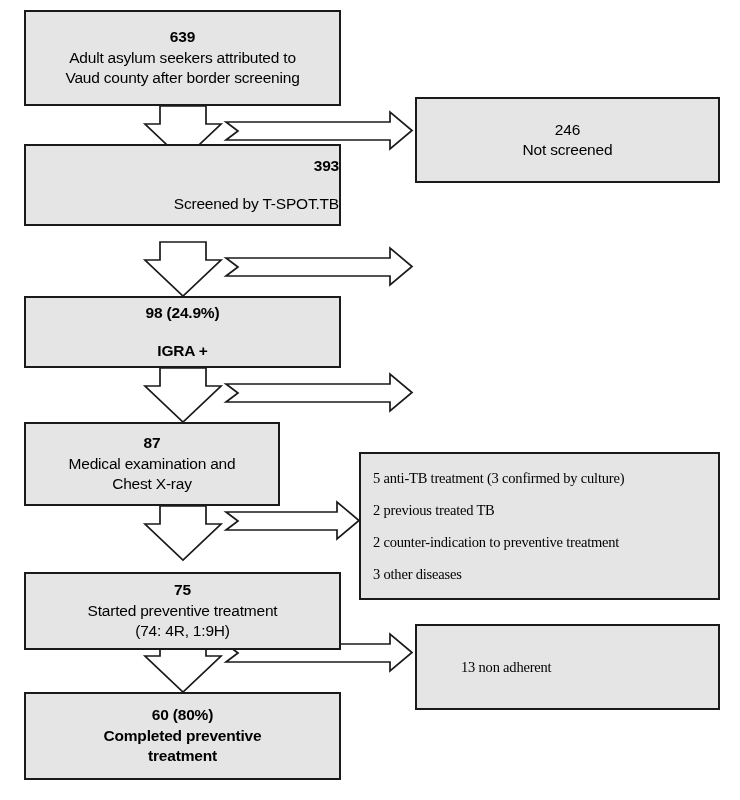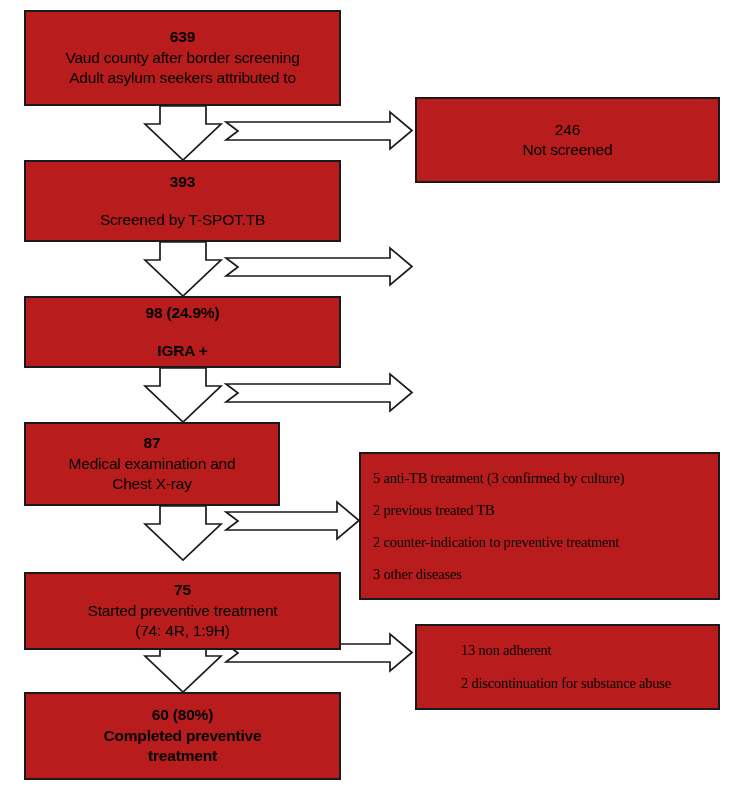--- a/index.html
+++ b/index.html
@@ -19,21 +19,21 @@
     position: absolute;
     left: 0;
     top: 0;
     width: 740px;
     height: 800px;
   }
   .node {
     position: absolute;
     box-sizing: border-box;
     border: 2px solid #1a1a1a;
-    background: #b91c1c;
+    background: #e5e5e5;
     display: flex;
     flex-direction: column;
     justify-content: center;
     z-index: 2;
   }
   .node.center {
     align-items: center;
     text-align: center;
   }
   .node.listbox {
@@ -95,25 +95,25 @@
 
     <path class="arrow-shape" d="M 226 512 L 238 521 L 226 530 L 337 530 L 337 539 L 359 520.5 L 337 502 L 337 512 Z"></path>
 
     <path class="arrow-shape" d="M 160 638 L 160 656 L 145 656 L 183 692 L 221 656 L 206 656 L 206 638 Z"></path>
 
     <path class="arrow-shape" d="M 226 644 L 238 653 L 226 662 L 390 662 L 390 671 L 412 652.5 L 390 634 L 390 644 Z"></path>
   </svg>
 
   <div class="node center" style="left:24px; top:10px; width:317px; height:96px;">
     <div class="line bold">639</div>
+    <div class="line">Adult asylum seekers attributed to</div>
     <div class="line">Vaud county after border screening</div>
-    <div class="line">Adult asylum seekers attributed to</div>
   </div>
 
-  <div class="node center" style="left:24px; top:160px; width:317px; height:82px;">
+  <div class="node center" style="left:24px; top:144px; width:317px; height:82px;align-items:flex-end;">
     <div class="line bold">393</div>
     <div class="gap-md"></div>
     <div class="line"><span>Screened by T-SPOT.</span><span class="ital">TB</span></div>
   </div>
 
   <div class="node center" style="left:24px; top:296px; width:317px; height:72px;">
     <div class="line bold">98 (24.9%)</div>
     <div class="gap-md"></div>
     <div class="line bold">IGRA +</div>
   </div>
@@ -145,16 +145,15 @@
 
   <div class="node listbox" style="left:359px; top:452px; width:361px; height:148px;">
     <div class="listline">5 anti-TB  treatment (3 confirmed by culture)</div>
     <div class="listline">2 previous treated TB</div>
     <div class="listline">2 counter-indication to preventive treatment</div>
     <div class="listline">3 other diseases</div>
   </div>
 
   <div class="node listbox" style="left:415px; top:624px; width:305px; height:86px; justify-content:space-around;padding-left:44px;">
     <div class="listline">13 non adherent</div>
-    <div class="listline">2 discontinuation for substance abuse</div>
   </div>
 
 </div>
 
 </body></html>

